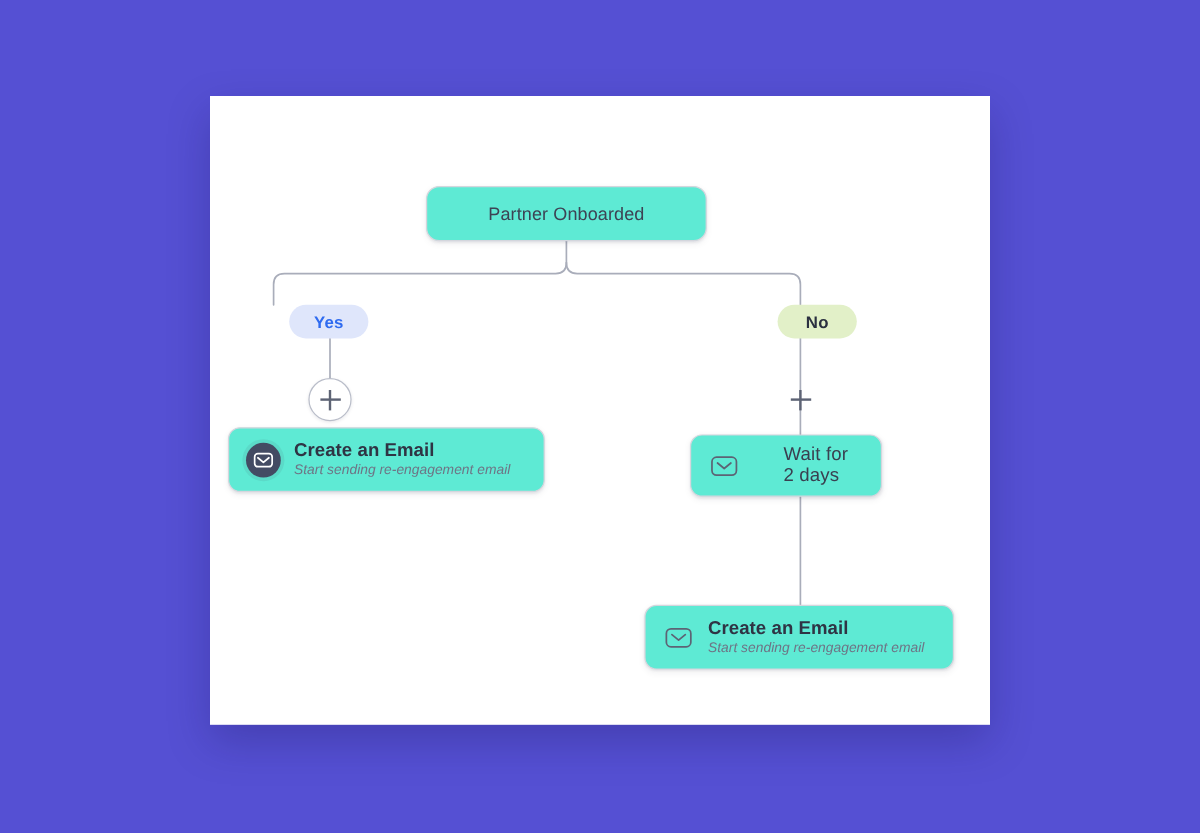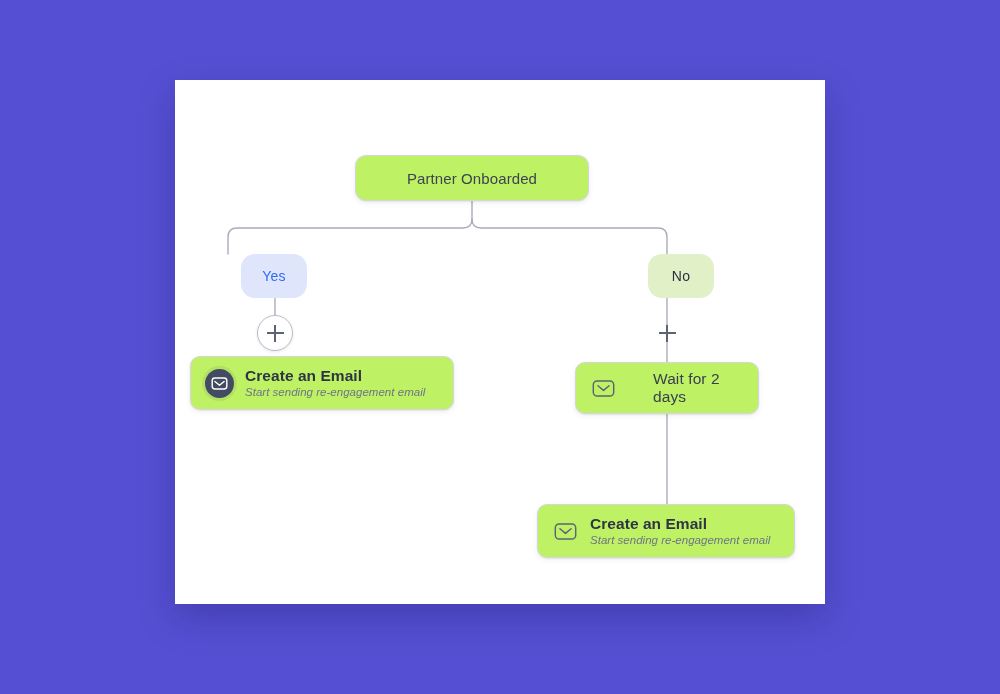--- a/index.html
+++ b/index.html
@@ -33,21 +33,21 @@
     left: 0;
     top: 0;
     width: 650px;
     height: 524px;
     pointer-events: none;
   }
 
   
   .node {
     position: absolute;
-    background: #bef264;
+    background: #5eead4;
     border: 1px solid #d4d6dd;
     border-radius: 10px;
     box-shadow: 0 1px 2px rgba(27, 31, 59, 0.08),
                 0 2px 6px rgba(27, 31, 59, 0.06);
     display: flex;
     align-items: center;
   }
 
   
   #node-trigger {
@@ -104,35 +104,35 @@
     flex: 0 0 29px;
     border-radius: 50%;
     background: #434b63;
     display: flex; align-items: center; justify-content: center;
     box-shadow: 0 0 0 3px rgba(67,75,99,0.10);
   }
   .icon-solid svg { display: block; }
 
   
   #node-email-left  { left: 15px;  top: 276px; width: 264px; }
-  #node-wait        { left: 400px; top: 282px; width: 184px; gap: 36px; }
+  #node-wait        { left: 400px; top: 282px; width: 160px; gap: 36px; }
   #node-email-right { left: 362px; top: 424px; width: 258px; }
 
   
   .badge {
     position: absolute;
-    height: 44px;
+    height: 28px;
     min-width: 66px;
     padding: 0 17px;
     border-radius: 14px;
     display: flex;
     align-items: center;
     justify-content: center;
     font-size: 14px;
-    font-weight: normal;
+    font-weight: bold;
     letter-spacing: .2px;
   }
   #badge-yes {
     left: 66px; top: 174px;
     background: #dfe6fb;
     color: #2f6bf0;
   }
   #badge-no {
     left: 473px; top: 174px;
     background: #e2f0c8;

